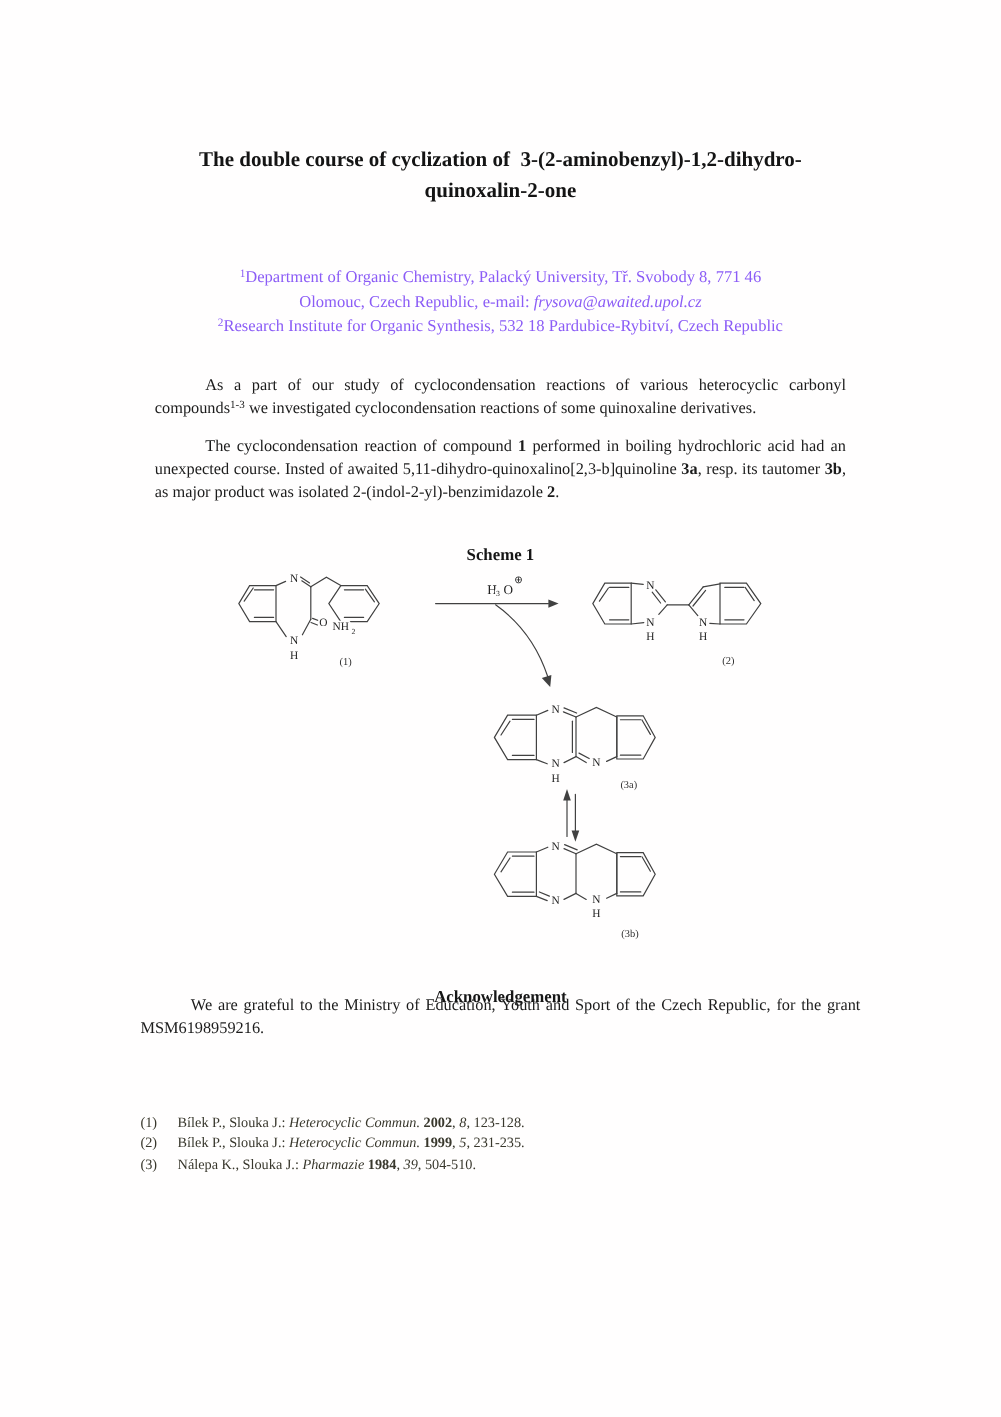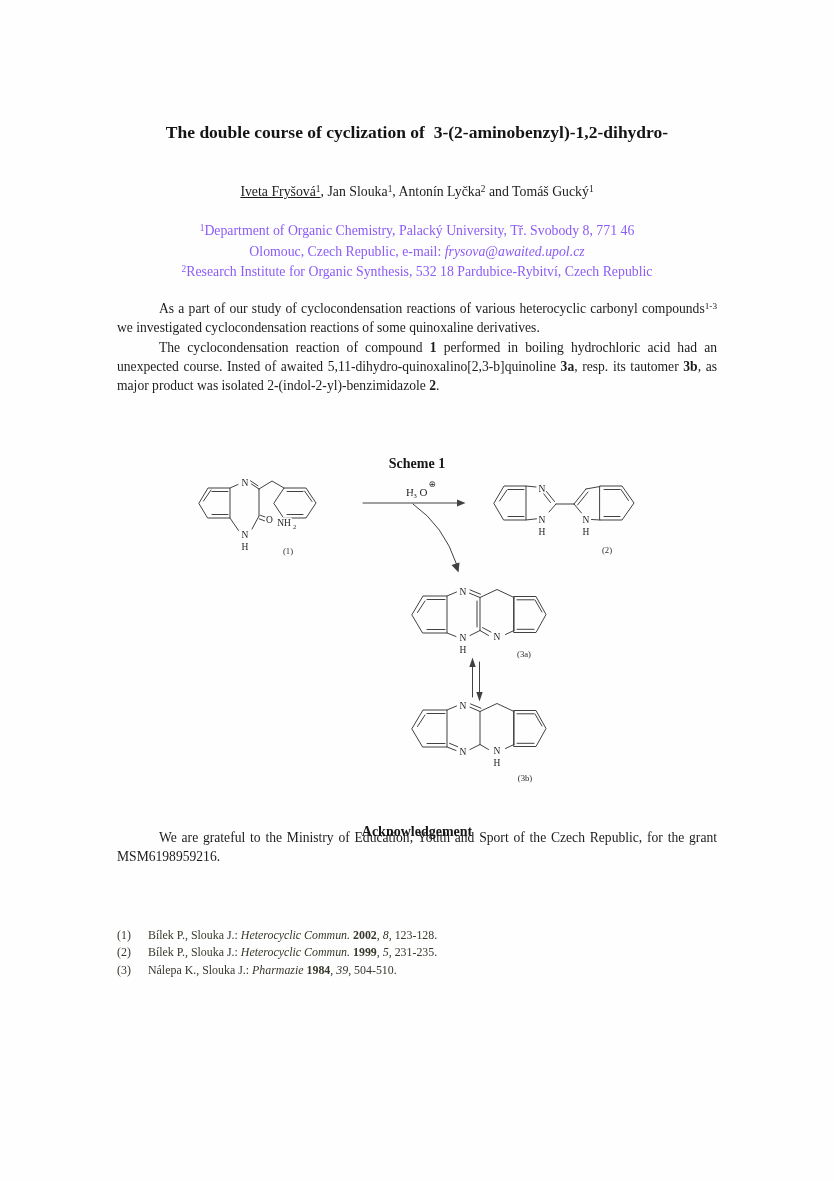--- a/index.html
+++ b/index.html
@@ -11,21 +11,21 @@
     color:#1e1e1e;
     overflow:hidden;
     padding-left:23px;
   }
   .abs{position:absolute;}
   .content-w{left:117px;width:600px;}
   .title-block{top:119px;text-align:center;font-weight:bold;font-size:17.5px;line-height:26px;color:#141414;}
   .authors-line{top:184px;text-align:center;font-size:13.8px;color:#1c1c1c;}
   .affils{top:221px;text-align:center;font-size:13.8px;line-height:20.7px;color:#8b5cf6;}
   .bodytext{top:299px;font-size:13.6px;line-height:19.3px;text-align:justify;color:#1c1c1c;}
-  .bodytext p{margin:0;text-indent:42px;}
+  .bodytext p{margin:12px;text-indent:42px;}
   .section-heading{font-weight:bold;font-size:14px;color:#161616;text-align:center;}
   .scheme-heading{top:456px;}
   .ack-heading{top:824px;}
   .ack-text{top:828px;font-size:13.6px;line-height:19.3px;text-align:justify;color:#1c1c1c;}
   .ack-text p{margin:0;text-indent:42px;}
   .ref-heading{top:886px;}
   .refs{top:927px;font-size:11.9px;line-height:17.3px;color:#38372c;}
   .ref-row{display:flex;}
   .ref-num{width:31px;flex:none;}
   .ref-body{flex:1;}
@@ -50,25 +50,23 @@
     font-size:8.7px;fill:#2e2e2e;text-anchor:middle;dominant-baseline:central;
   }
 </style>
 </head>
 <body>
 
 <div class="page">
 
   <div class="abs content-w title-block">
     <div>The double course of cyclization of &nbsp;3-(2-aminobenzyl)-1,2-dihydro-</div>
-  </div>
-
-  <div class="abs content-w authors-line">
-    <span class="ul"><span>Iveta Fryšová</span><span class="sup">1</span><span>,</span></span><span> Jan Slouka</span><span class="sup">1</span><span>, Antonín Lyčka</span><span class="sup">2</span><span> and Tomáš Gucký</span><span class="sup">1</span>
-  </div>
+    <div>quinoxalin-2-one</div>
+  </div>
+
 
   <div class="abs content-w affils">
     <div><span class="sup">1</span><span>Department of Organic Chemistry, Palacký University, Tř. Svobody 8, 771 46</span></div>
     <div><span>Olomouc, Czech Republic, e-mail: </span><span class="it">frysova@awaited.upol.cz</span></div>
     <div><span class="sup">2</span><span>Research Institute for Organic Synthesis, 532 18 Pardubice-Rybitví, Czech Republic</span></div>
   </div>
 
   <div class="abs content-w bodytext">
     <p><span>As a part of our study of cyclocondensation reactions of various heterocyclic carbonyl compounds</span><span class="sup">1-3</span><span> we investigated cyclocondensation reactions of some quinoxaline derivatives.</span></p>
     <p><span>The cyclocondensation reaction of compound </span><span class="bd">1</span><span> performed in boiling hydrochloric acid had an unexpected course. Insted of awaited 5,11-dihydro-quinoxalino[2,3-b]quinoline </span><span class="bd">3a</span><span>, resp. its tautomer </span><span class="bd">3b</span><span>, as major product was isolated 2-(indol-2-yl)-benzimidazole </span><span class="bd">2</span><span>.</span></p>

